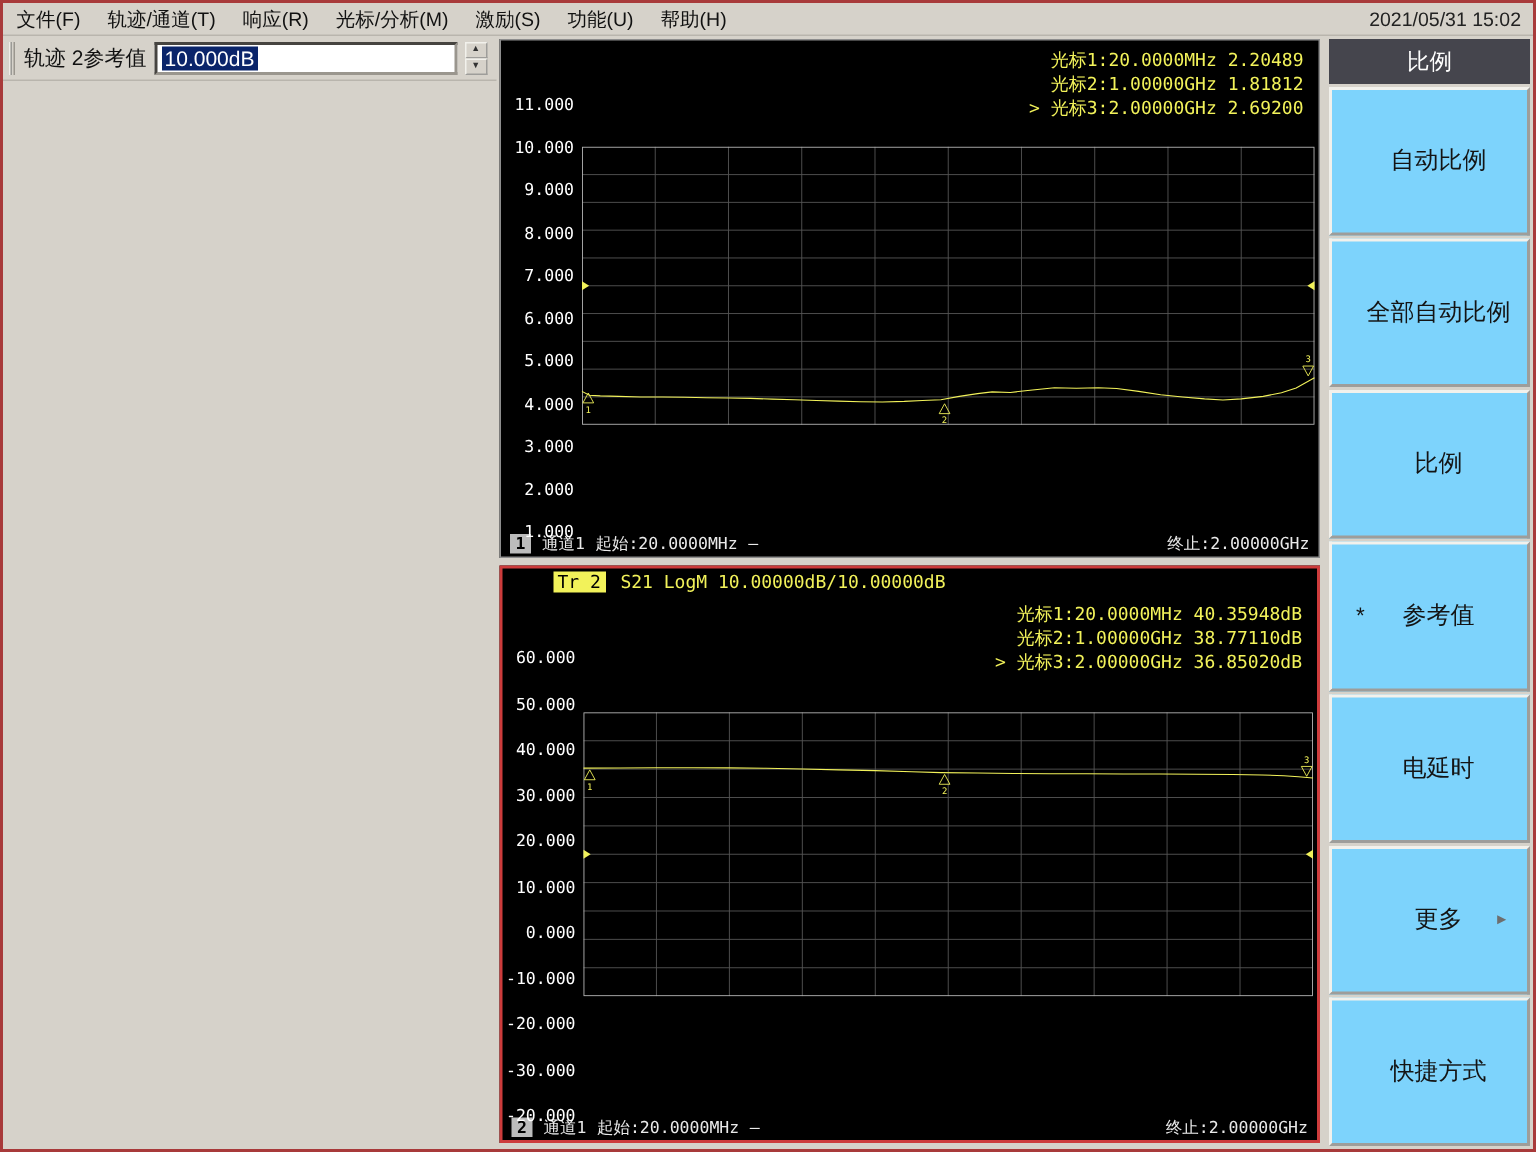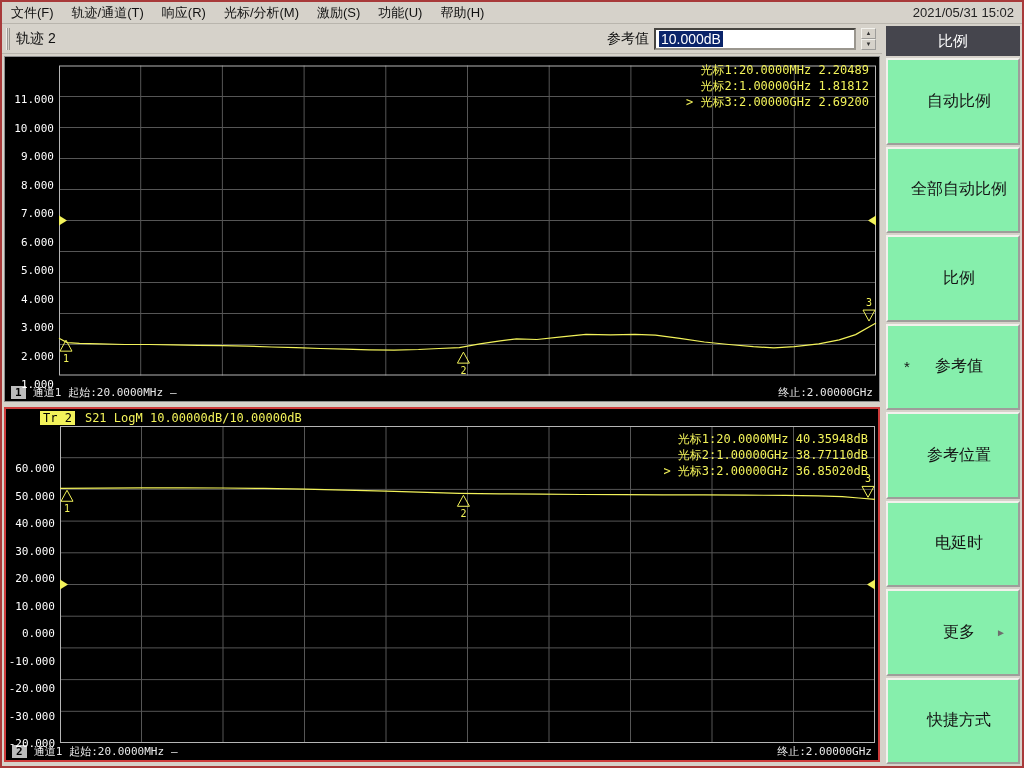--- a/index.html
+++ b/index.html
@@ -7,21 +7,21 @@
   body { font-family:"Liberation Sans", sans-serif; background:#d6d2ca; }
   #app { width:1024px; height:768px; border:2px solid #a83a3a; display:flex; flex-direction:column; background:#d6d2ca; }
 
   
   .menubar { height:22px; display:flex; align-items:center; background:#d6d2ca; border-bottom:1px solid #b9b5ad; font-size:13px; color:#111; flex:0 0 auto; }
   .menu-item { padding:16px 9px; height:100%; display:flex; align-items:center; cursor:default; }
   .menubar-clock { margin-left:auto; padding-right:8px; font-size:13px; color:#222; }
 
   
   .body-row { flex:1; display:flex; min-height:0; }
-  .left-col { width:880px; display:flex; flex-direction:column; }
+  .left-col { width:880px; display:flex; flex-direction:row; }
 
   
   .toolbar { height:30px; display:flex; align-items:center; border-bottom:1px solid #b9b5ad; padding:0 4px; }
   .grip { width:4px; height:22px; border-left:2px ridge #efede8; border-right:1px solid #9a968e; margin-right:6px; }
   .trace-title { font-size:14px; color:#111; }
   .ref-group { margin-left:auto; display:flex; align-items:center; gap:5px; margin-right:2px; }
   .ref-label { font-size:14px; color:#111; }
   .ref-field { width:202px; height:22px; background:#fff; border:2px inset #9a968e; display:flex; align-items:center; padding-left:3px; font-size:14px; }
   .ref-value-selected { background:#0a246a; color:#fff; padding:0 2px; }
   .spinner { width:15px; height:22px; display:flex; flex-direction:column; }
@@ -43,21 +43,21 @@
   .plot svg { position:absolute; inset:0; width:100%; height:100%; overflow:visible; }
   .marker-readout { position:absolute; top:5px; right:7px; text-align:right; font-family:"DejaVu Sans Mono", monospace; font-size:12px; line-height:16px; color:#f2f25a; }
   .chart-status { height:17px; flex:0 0 auto; display:flex; align-items:center; gap:7px; padding:0 6px;
                   font-family:"DejaVu Sans Mono", monospace; font-size:11px; color:#e9e9e9; }
   .chan-badge { background:#bcbcbc; color:#000; padding:0 4px; font-weight:bold; line-height:13px; }
   .status-stop { margin-left:auto; }
 
   
   .sidebar { flex:1; display:flex; flex-direction:column; padding:2px 2px 2px 4px; background:#d6d2ca; }
   .sb-header { height:30px; flex:0 0 auto; background:#45454d; color:#fff; font-size:15px; display:flex; align-items:center; justify-content:center; margin-bottom:2px; }
-  .sb-btn { flex:1; position:relative; background:#86efac; border:2px outset #f2f1ec; margin-bottom:2px;
+  .sb-btn { flex:1; position:relative; background:#7dd3fc; border:2px outset #f2f1ec; margin-bottom:2px;
             font-size:16px; color:#141414; display:flex; align-items:center; justify-content:center;
             font-family:"Liberation Sans", sans-serif; cursor:default;padding-left:12px; }
   .sb-btn:last-child { margin-bottom:0; }
   .sb-star { position:absolute; left:16px; font-size:15px; }
   .sb-arrow { position:absolute; right:12px; font-size:10px; color:#6e6e6e; }
 </style>
 </head>
 <body>
 
 <div id="app">
@@ -233,23 +233,20 @@
           <span>全部自动比例</span>
         </div>
       <div class="sb-btn">
           <span>比例</span>
         </div>
       <div class="sb-btn">
         <span class="sb-star">*</span>
         <span>参考值</span>
       </div>
       <div class="sb-btn">
-          <span>参考位置</span>
-        </div>
-      <div class="sb-btn">
           <span>电延时</span>
         </div>
       <div class="sb-btn">
         <span>更多</span>
         <span class="sb-arrow">►</span>
       </div>
       <div class="sb-btn">
           <span>快捷方式</span>
         </div>
     </div>

